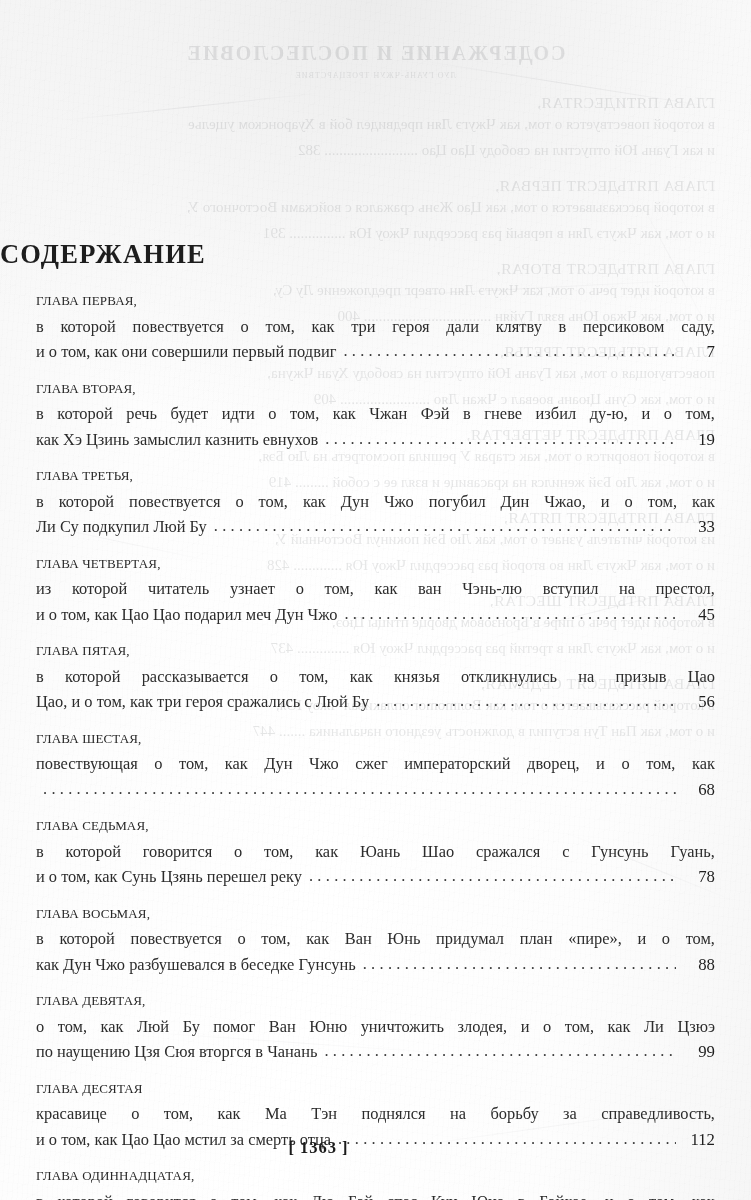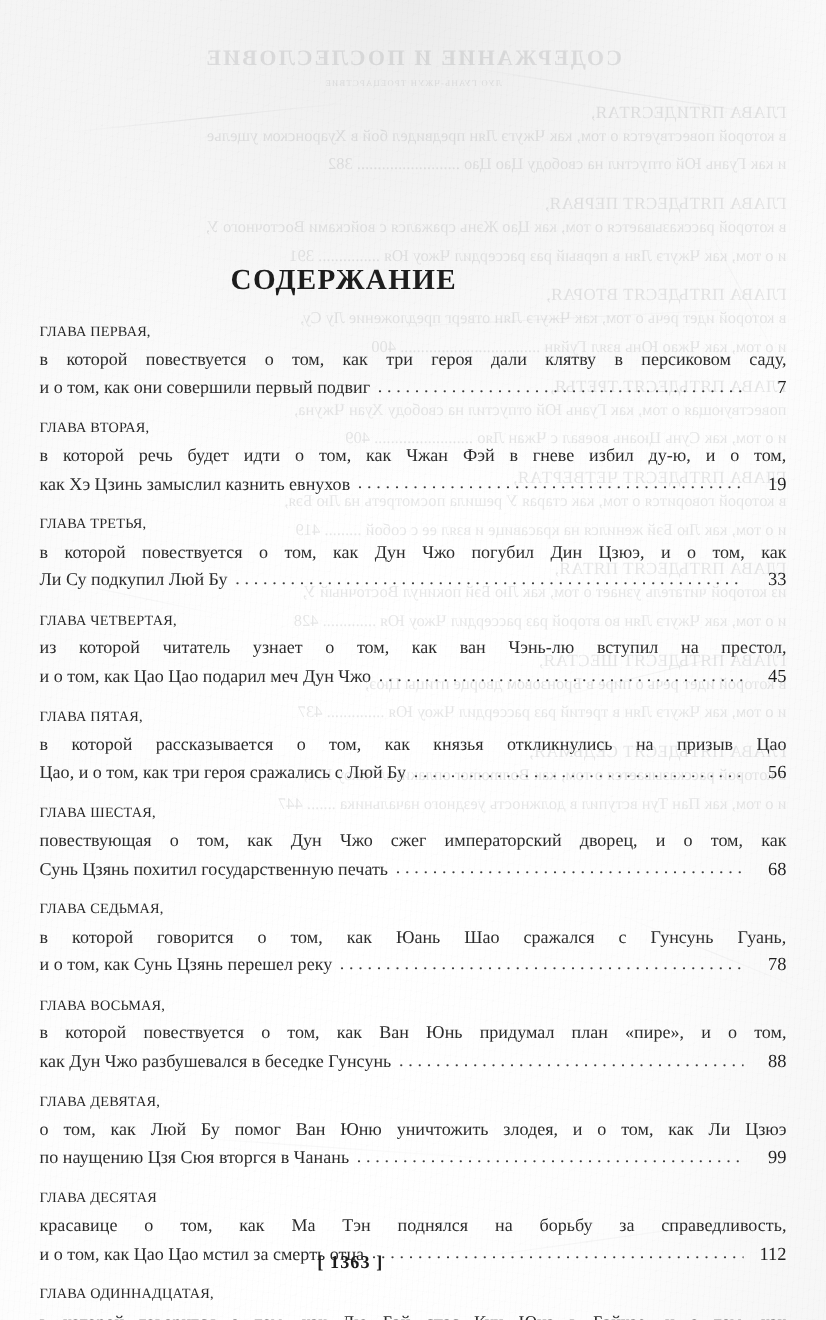--- a/index.html
+++ b/index.html
@@ -91,21 +91,21 @@
     position: absolute;
     left: 0; top: 0;
     width: 751px;
     height: 1200px;
   }
   .doc-title {
     position: absolute;
     top: 239px;
     left: 0;
     width: 625px;
-    text-align: center;
+    text-align: left;
     font-weight: bold;
     font-size: 26.5px;
     letter-spacing: 1.2px;
     color: #1d1d1d;
   }
 
   .toc {
     position: absolute;
     top: 288px;
     left: 36px;
@@ -288,21 +288,21 @@
               <span>в</span>
               <span>которой</span>
               <span>повествуется</span>
               <span>о</span>
               <span>том,</span>
               <span>как</span>
               <span>Дун</span>
               <span>Чжо</span>
               <span>погубил</span>
               <span>Дин</span>
-              <span>Цзюэ,</span>
+              <span>Чжао,</span>
               <span>и</span>
               <span>о</span>
               <span>том,</span>
               <span>как</span>
             </div>
             <div class="entry-last">
               <span class="lead-text">Ли Су подкупил Люй Бу</span>
               <span class="leader">..........................................................................................</span>
               <span class="pagenum">33</span>
             </div>
@@ -367,21 +367,20 @@
               <span>Чжо</span>
               <span>сжег</span>
               <span>императорский</span>
               <span>дворец,</span>
               <span>и</span>
               <span>о</span>
               <span>том,</span>
               <span>как</span>
             </div>
             <div class="entry-last">
-              <span class="lead-text">Сунь Цзянь похитил государственную печать</span>
               <span class="leader">..........................................................................................</span>
               <span class="pagenum">68</span>
             </div>
           </div>
         </div>
         <div class="toc-entry">
           <div class="entry-head">ГЛАВА СЕДЬМАЯ,</div>
           <div class="entry-body">
             <div class="entry-line just">
               <span>в</span>

